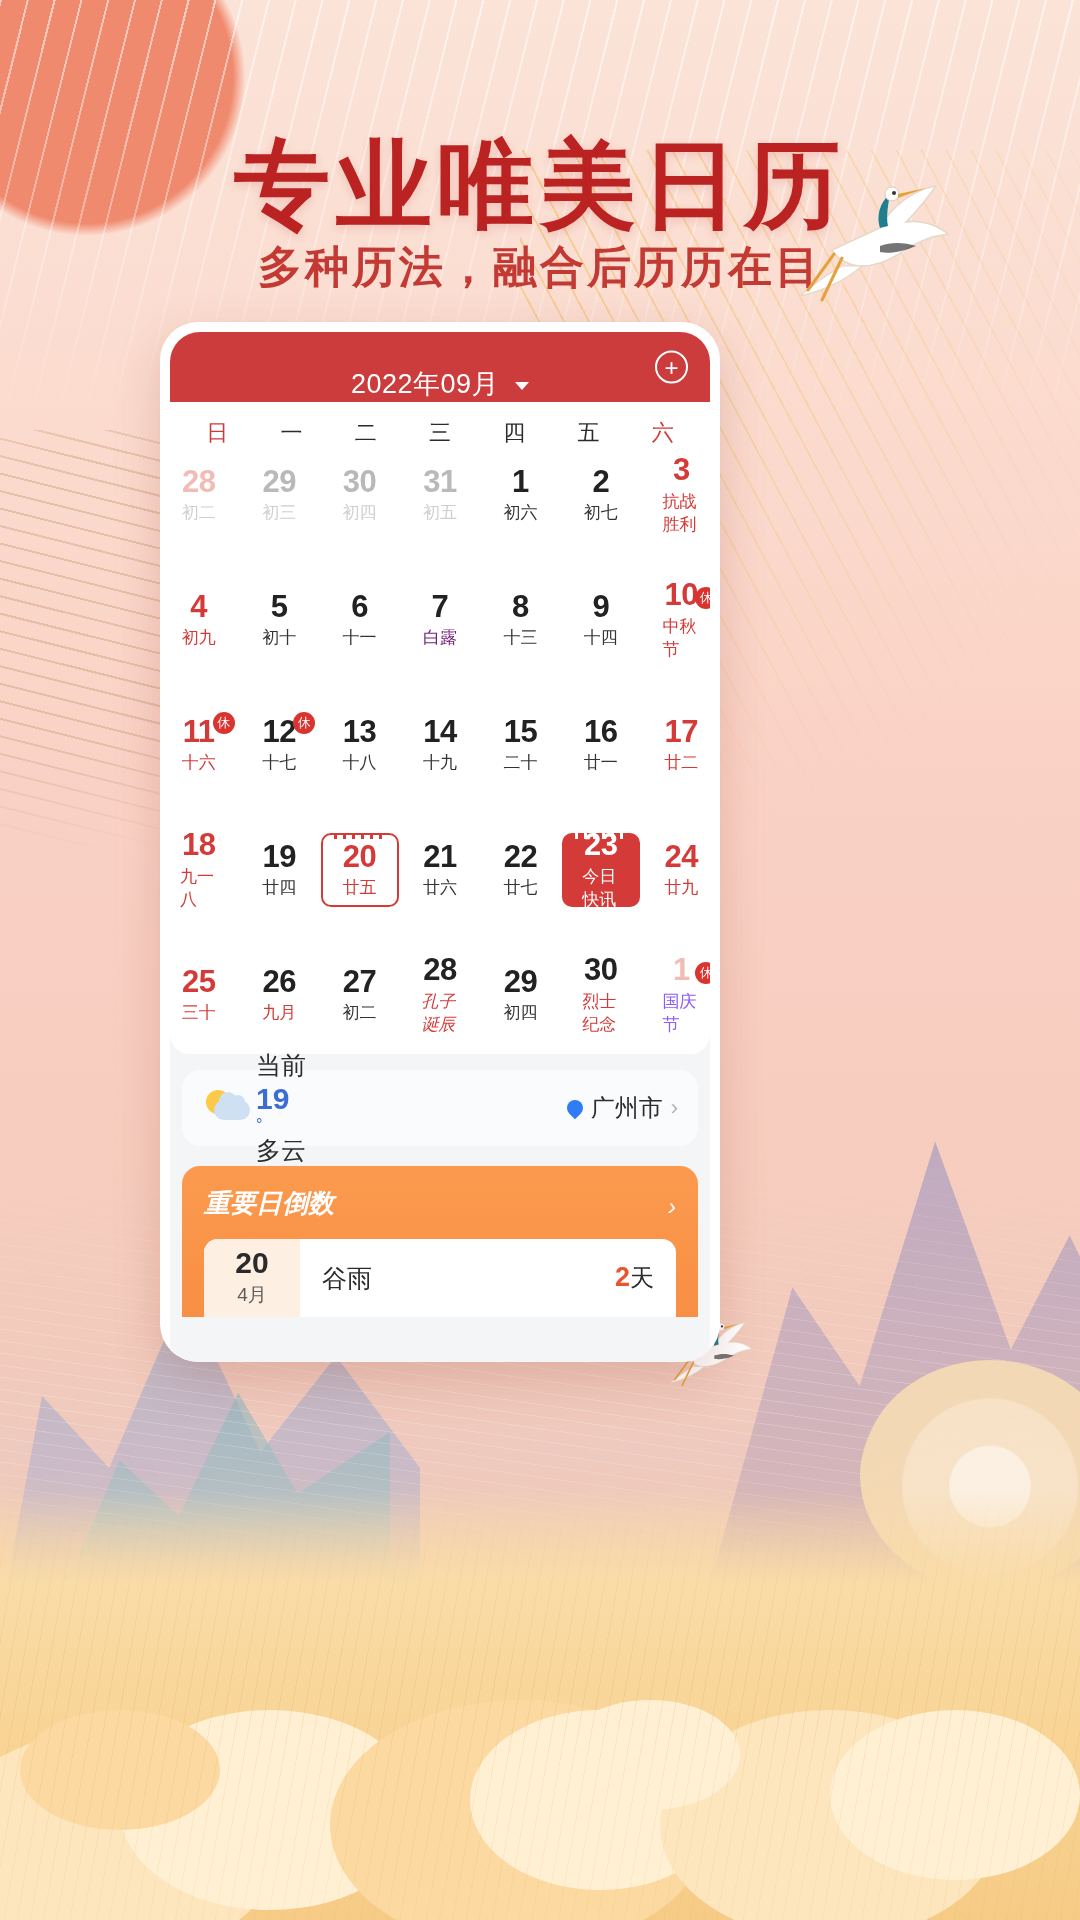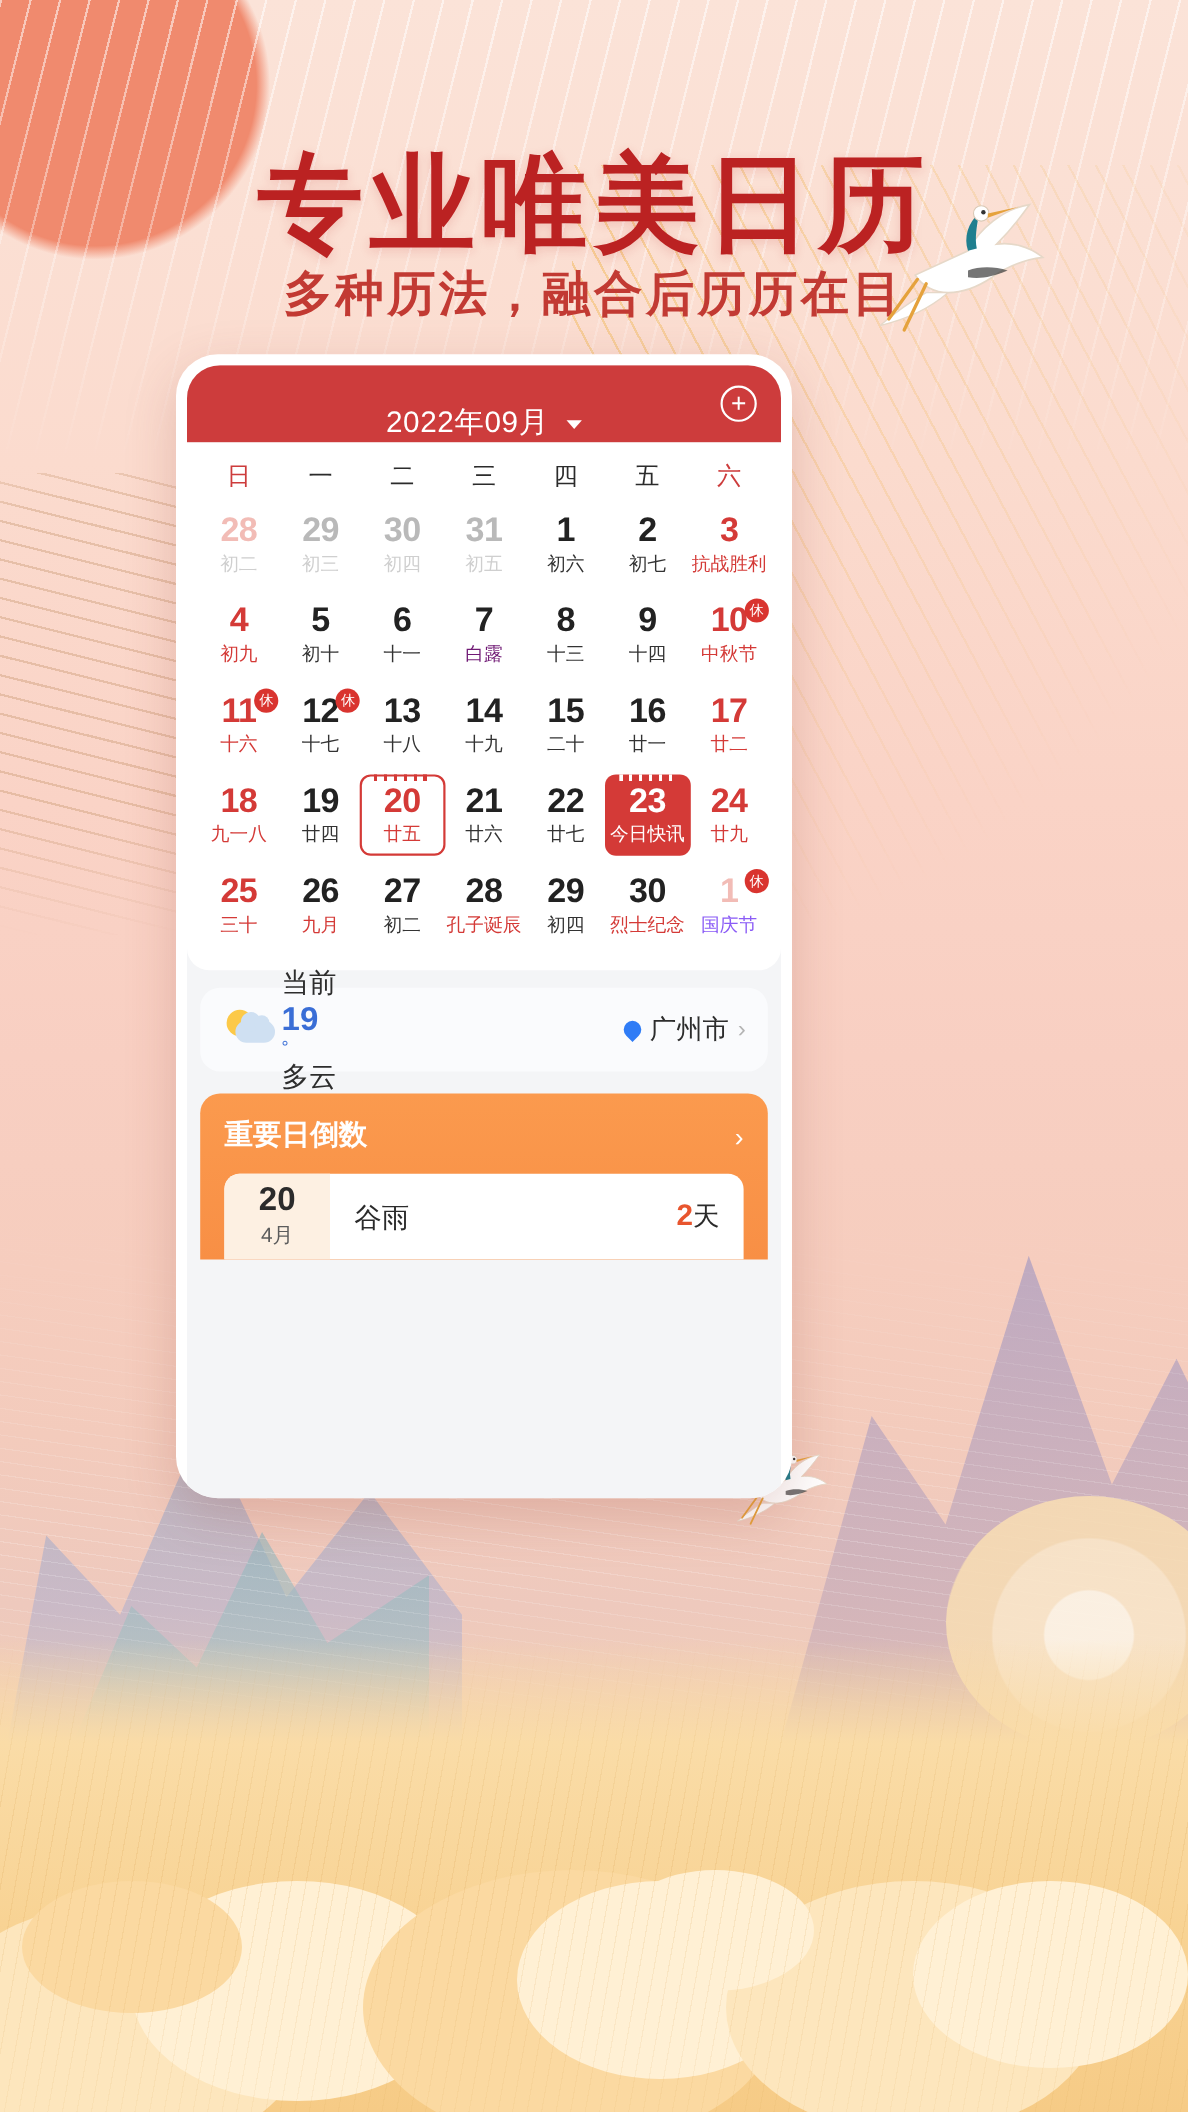--- a/index.html
+++ b/index.html
@@ -153,21 +153,21 @@
   }
 
   
   .cal-card{
     background:#fff; border-radius:0 0 20px 20px; padding:0 10px 18px 10px;
   }
   .weekrow{ display:grid; grid-template-columns:repeat(7,1fr); padding:16px 0 6px; }
   .weekrow div{ text-align:center; font-size:22px; color:#2b2b2b; }
   .weekrow div.wk{ color:#cd3c3c; }
 
-  .grid{ display:grid; grid-template-columns:repeat(7,1fr); row-gap:0; }
+  .grid{ display:grid; grid-template-columns:repeat(7,1fr); row-gap:0;gap:43px; }
   .cell{
     position:relative; height:82px;
     display:flex; flex-direction:column; align-items:center; justify-content:center;
   }
   .cell .d{ font-size:31px; font-weight:700; color:#222; line-height:1.05; letter-spacing:-.5px; }
   .cell .l{ font-size:17px; color:#333; margin-top:3px; }
   .cell.red .d{ color:#d43a37; }
   .cell.red .l{ color:#d43a37; }
   .cell.lred .d{ color:#f2bcb6; }
   .cell.lred .l{ color:#cfcfcf; }
@@ -224,21 +224,21 @@
   .w-right{ margin-left:auto; display:flex; align-items:center; gap:8px; font-size:24px; color:#2d2d2d; }
   .pin{ width:16px; height:16px; border-radius:50% 50% 50% 0; transform:rotate(-45deg); background:#2f7cf6; }
   .chev{ color:#b4b4b4; font-size:22px; }
 
   
   .countdown{
     margin:20px 12px 0 12px; border-radius:18px 18px 0 0;
     background:linear-gradient(180deg,#fb9a4e 0%, #f88f45 100%);
     padding:20px 22px 0 22px; overflow:hidden;
   }
-  .cd-head{ display:flex; align-items:flex-end; color:#fff; font-size:26px; font-weight:700; }
+  .cd-head{ display:flex; align-items:flex-end; color:#fff; font-size:26px; font-weight:700;font-style:italic; }
   .cd-head .chev2{ margin-left:auto; font-size:24px; font-weight:400; }
   .cd-item{
     margin-top:18px; background:#fff; border-radius:14px 14px 0 0;
     height:78px; display:flex; align-items:center; padding:0 22px 0 0;
   }
   .cd-date{
     width:96px; height:78px; background:#fdf0e2; border-radius:14px 0 0 0;
     display:flex; flex-direction:column; align-items:center; justify-content:center;
   }
   .cd-d{ font-size:30px; font-weight:700; color:#2b2b2b; line-height:1; }
@@ -450,21 +450,21 @@
           <div class="cell">
             <div class="d">26</div>
             <div class="l" style="color: rgb(212, 58, 55);">九月</div>
           </div>
           <div class="cell">
             <div class="d">27</div>
             <div class="l">初二</div>
           </div>
           <div class="cell">
             <div class="d">28</div>
-            <div class="l" style="color: rgb(212, 58, 55);">孔子诞辰</div>
+            <div class="l" style="color: rgb(212, 58, 55); font-style: italic;">孔子诞辰</div>
           </div>
           <div class="cell">
             <div class="d">29</div>
             <div class="l">初四</div>
           </div>
           <div class="cell">
             <div class="d">30</div>
             <div class="l" style="color: rgb(212, 58, 55);">烈士纪念</div>
           </div>
           <div class="cell lred">

